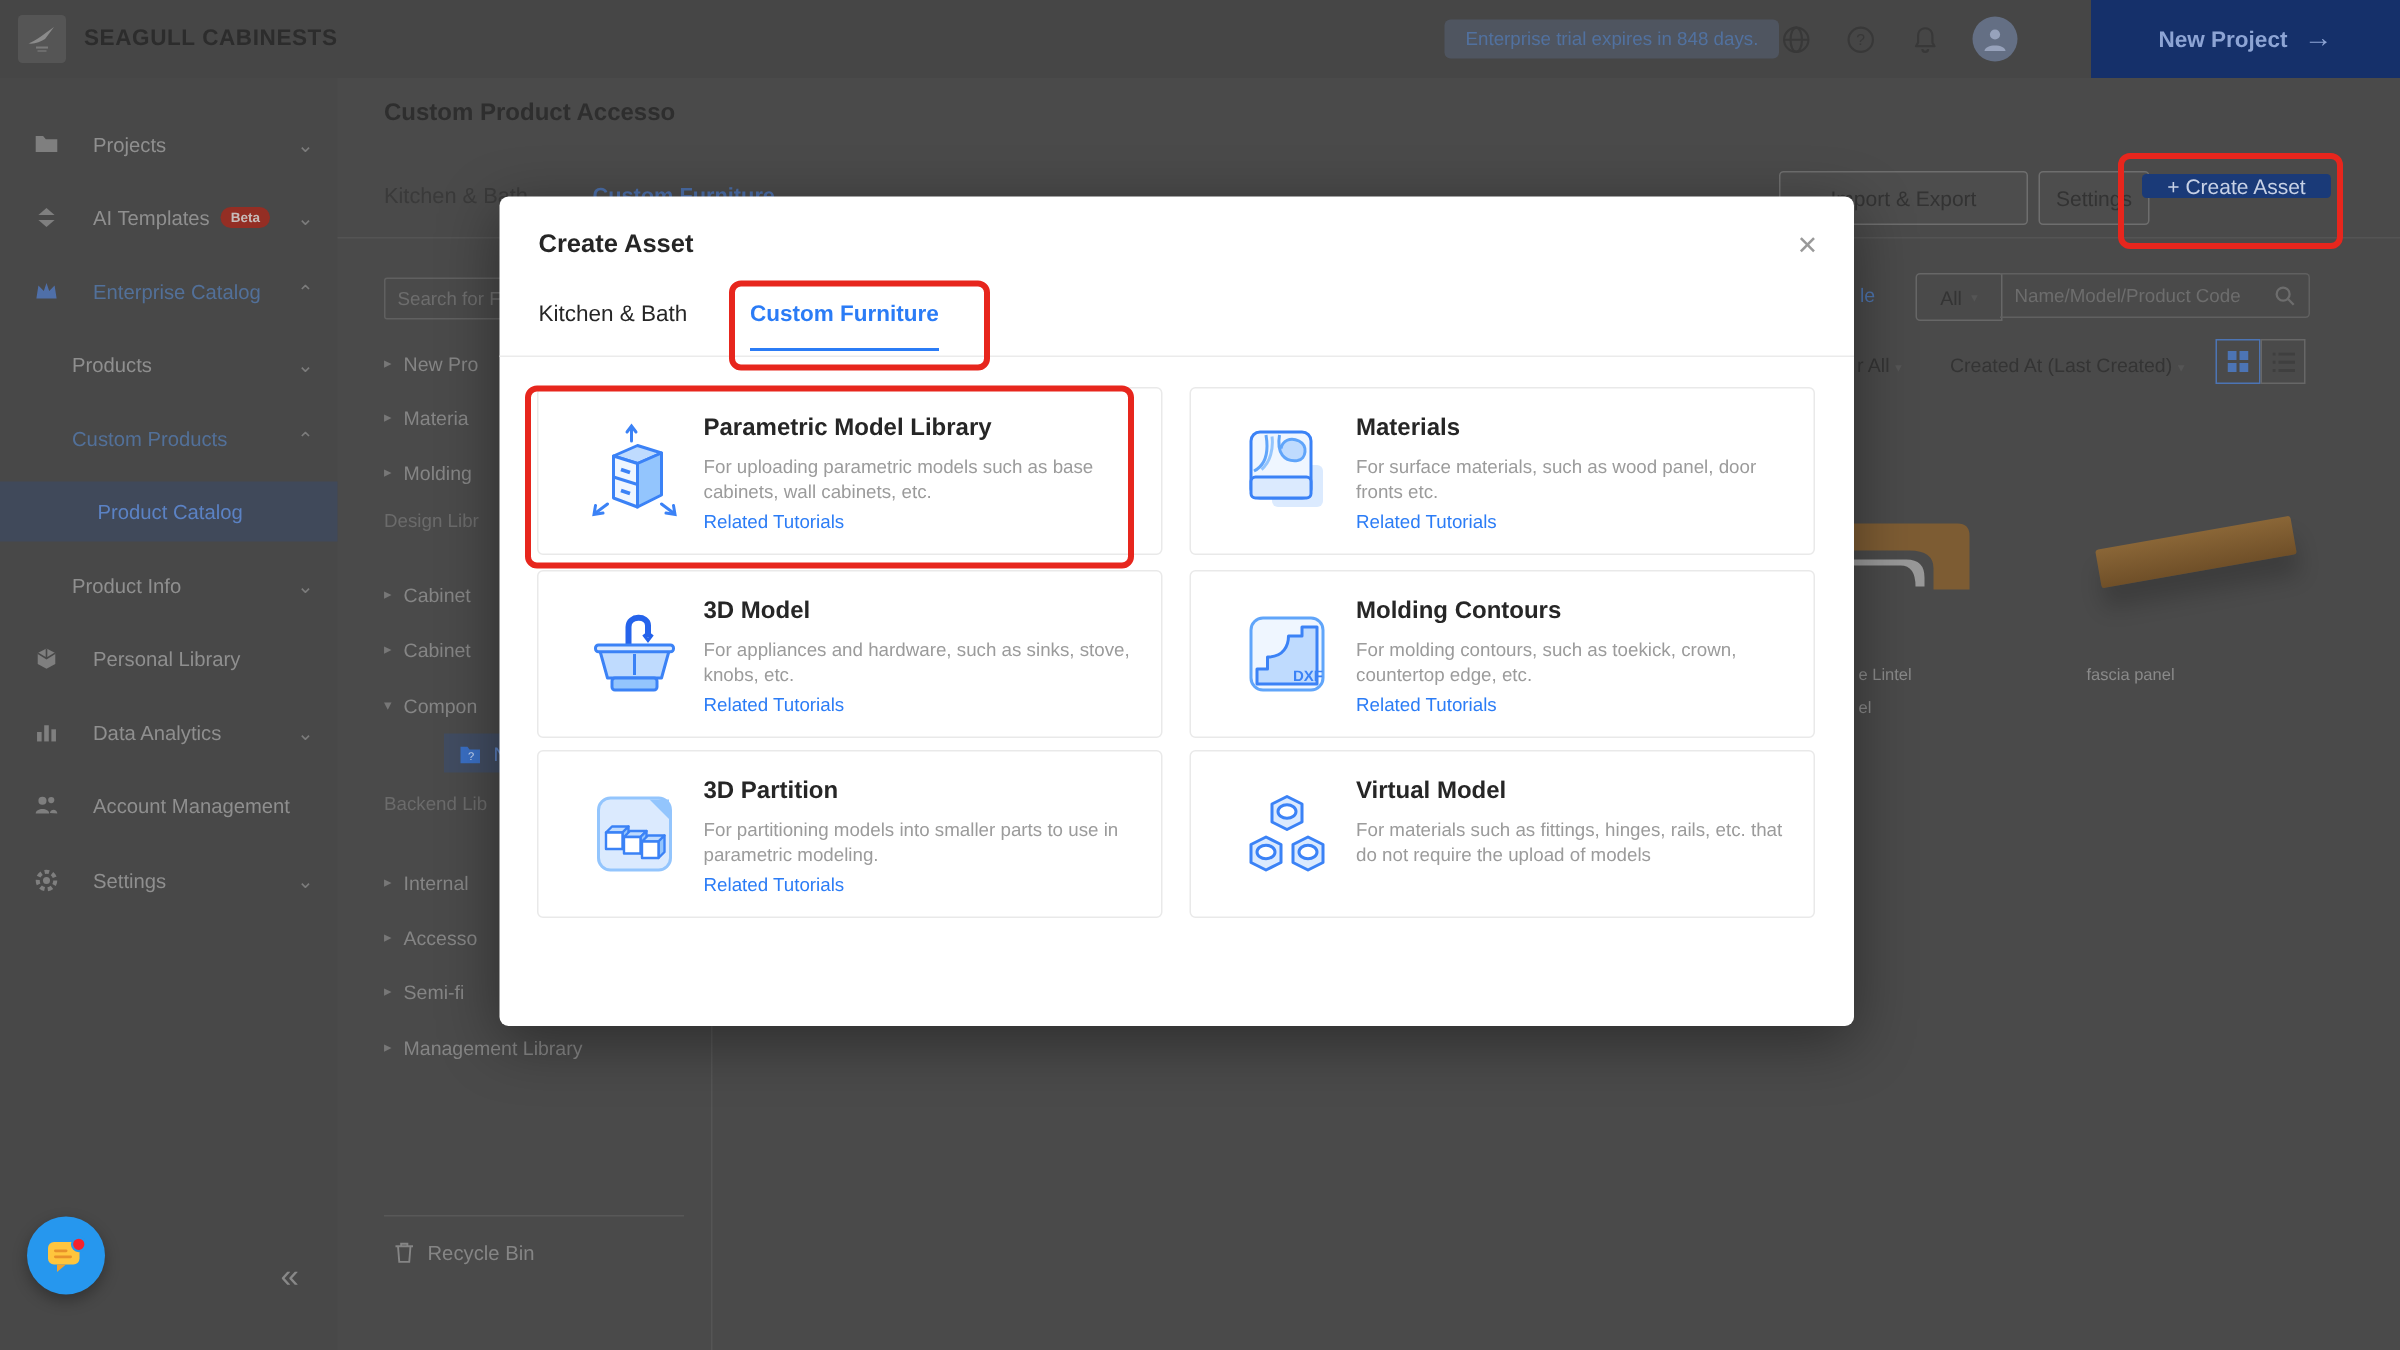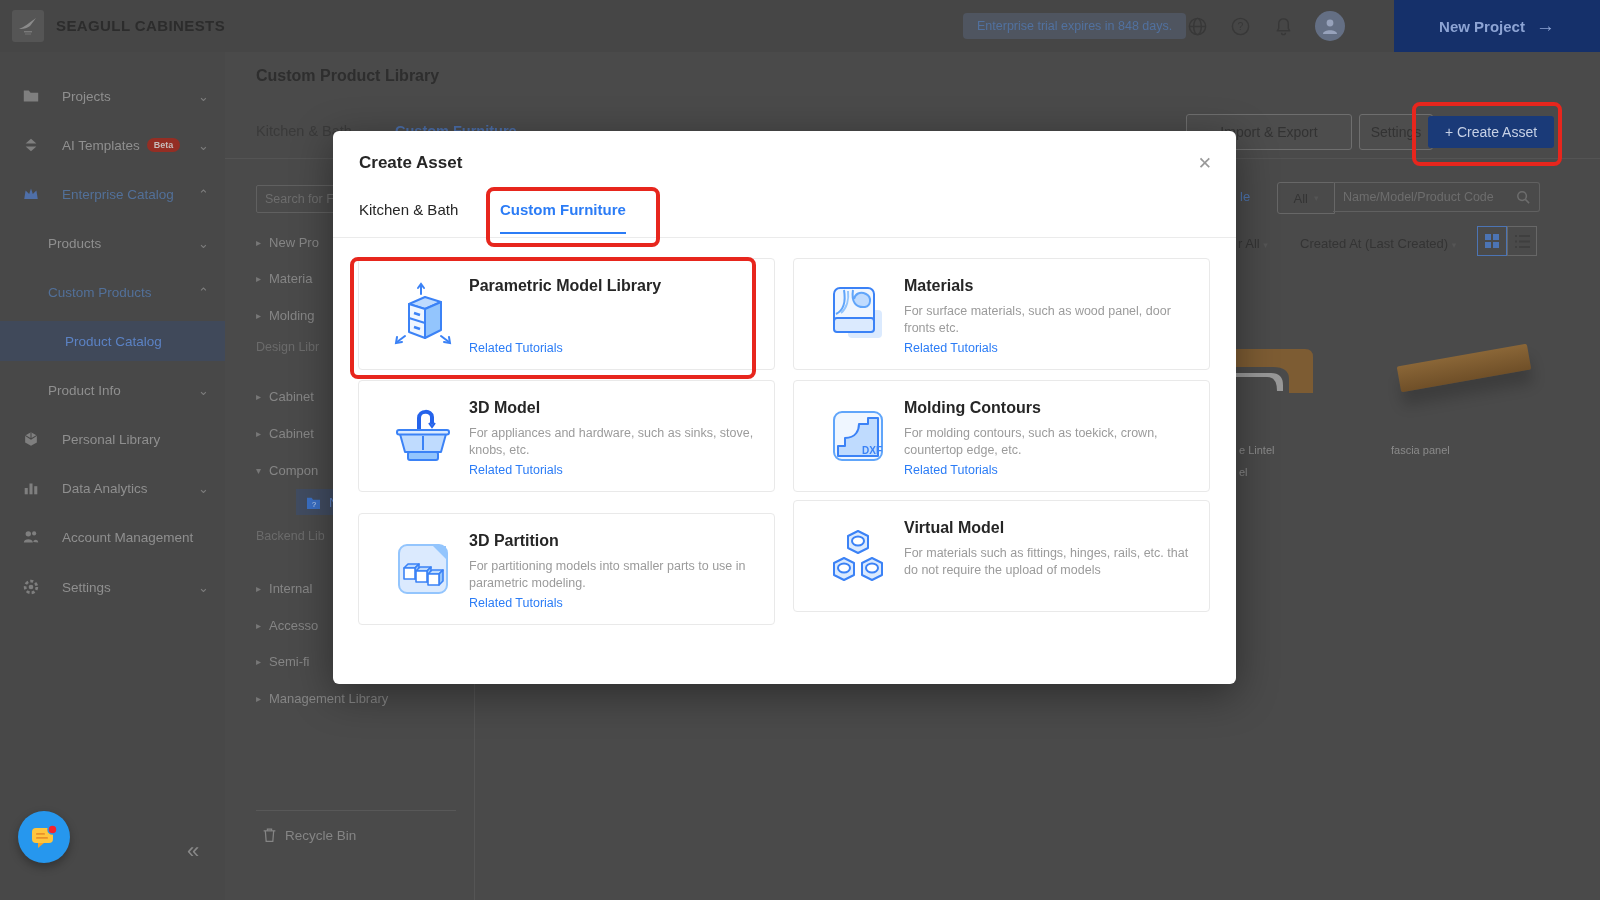--- a/index.html
+++ b/index.html
@@ -35,21 +35,21 @@
         padding:2px 7px;border-radius:8px;vertical-align:2px;}
 
   .pg-title{position:absolute;left:256px;top:67px;font-size:16px;font-weight:700;color:#2e2e2e;}
   .bg-tab{position:absolute;top:123px;font-size:14.5px;color:#3a3a3a;cursor:pointer;}
   .bg-tab.on{color:#4a6da8;font-weight:700;}
   .hline{position:absolute;left:225px;top:158px;width:1375px;height:1px;background:#545454;}
   .vline{position:absolute;left:474px;top:158px;width:1px;height:742px;background:#555;}
 
   .ghost-btn{position:absolute;top:114px;height:34px;border:1px solid #6e6e6e;border-radius:3px;color:#333;
              font-size:14px;display:flex;align-items:center;justify-content:center;background:#4d4d4d;cursor:pointer;}
-  .primary-btn{position:absolute;left:1428px;top:116px;width:126px;height:32px;background:#1a3a78;border-radius:3px;
+  .primary-btn{position:absolute;left:1428px;top:116px;width:126px;height:16px;background:#1a3a78;border-radius:3px;
                color:#c7d1e6;font-size:14px;display:flex;align-items:center;justify-content:center;cursor:pointer;}
 
   
   .tree-search{position:absolute;left:256px;top:185px;width:200px;height:28px;border:1px solid #606060;border-radius:2px;
                background:transparent;color:#8a8a8a;font-size:12.5px;padding:0 8px;box-sizing:border-box;font-family:"Liberation Sans",sans-serif;}
   .tree-search::placeholder{color:#6d6d6d;}
   .tree-row{position:absolute;left:256px;height:24px;display:flex;align-items:center;gap:8px;color:#858585;
             font-size:13px;cursor:pointer;white-space:nowrap;}
   .tree-row .tri{color:#777;font-size:10px;}
   .tree-sec{position:absolute;left:256px;color:#6b6b6b;font-size:12.5px;}
@@ -204,21 +204,21 @@
     <div class="side-item" style="top:515px">
       <svg class="s-ic" viewBox="0 0 20 20">
         <circle cx="10" cy="10" r="6.5" fill="none" stroke="#7f7f7f" stroke-width="3" stroke-dasharray="3.4 2.4"></circle>
         <circle cx="10" cy="10" r="2.6" fill="#7f7f7f"></circle>
       </svg>
       <span class="lbl">Settings</span>
       <span class="chev">⌄</span>
     </div>
   </div>
 
-  <div class="pg-title">Custom Product Library</div>
+  <div class="pg-title">Custom Product Accesso</div>
   <div class="bg-tab" style="left:256px">Kitchen &amp; Bath</div>
   <div class="bg-tab on" style="left:395px">Custom Furniture</div>
   <div class="hline"></div>
   <div class="vline"></div>
 
   <div class="ghost-btn" style="left:1186px;width:164px">Import &amp; Export</div>
   <div class="ghost-btn" style="left:1359px;width:72px">Settings</div>
   <div class="primary-btn">+ Create Asset</div>
 
   <input class="tree-search" placeholder="Search for F" style="">
@@ -346,20 +346,21 @@
             <path d="M58,55 L59,61 L53,60"></path>
         </g>
         <polygon points="18,22 34,15 50,20 34,27" fill="#bfdbfe" stroke="#3b82f6" stroke-width="2" stroke-linejoin="round"></polygon>
         <polygon points="34,27 50,20 50,48 34,56" fill="#93c5fd" stroke="#3b82f6" stroke-width="2" stroke-linejoin="round"></polygon>
         <polygon points="18,22 34,27 34,56 18,50" fill="#eff6ff" stroke="#3b82f6" stroke-width="2" stroke-linejoin="round"></polygon>
         <line x1="18" y1="36" x2="34" y2="41" stroke="#3b82f6" stroke-width="2"></line>
         <line x1="23" y1="31" x2="29" y2="33" stroke="#3b82f6" stroke-width="2.5"></line>
         <line x1="23" y1="45" x2="29" y2="47" stroke="#3b82f6" stroke-width="2.5"></line>
       </svg>
       <div class="c-title">Parametric Model Library</div>
+      <div class="c-desc">For uploading parametric models such as base cabinets, wall cabinets, etc.</div>
       <div class="c-link">Related Tutorials</div>
     </div>
 
     <div class="card" style="left:460px;top:127px">
       <svg class="c-icon" viewBox="0 0 64 64">
         <rect x="22" y="28" width="34" height="28" rx="4" fill="#dbeafe"></rect>
         <rect x="8" y="6" width="40" height="44" rx="6" fill="#eff6ff" stroke="#3b82f6" stroke-width="2"></rect>
         <path d="M10,32 C18,28 20,20 18,8" stroke="#60a5fa" fill="none" stroke-width="2"></path>
         <path d="M15,31 C21,26 23,17 22,9" stroke="#93c5fd" fill="none" stroke-width="2"></path>
         <path d="M27,8 C25,20 30,26 39,25 C45,24 46,15 40,12 C34,9 29,12 28,17" stroke="#60a5fa" fill="#bfdbfe" stroke-width="2"></path>
@@ -388,21 +389,21 @@
       <svg class="c-icon" viewBox="0 0 64 64">
         <rect x="8" y="8" width="48" height="48" rx="8" fill="#eff6ff" stroke="#60a5fa" stroke-width="2"></rect>
         <path d="M12,52 L12,42 L19,42 L19,34 C30,34 33,26 33,20 L42,20 L42,14 L52,14 L52,52 Z" fill="#bfdbfe" stroke="#3b82f6" stroke-width="2" stroke-linejoin="round"></path>
         <text x="36" y="50" font-size="10" font-weight="bold" fill="#3b82f6" font-family="Liberation Sans, sans-serif">DXF</text>
       </svg>
       <div class="c-title">Molding Contours</div>
       <div class="c-desc">For molding contours, such as toekick, crown, countertop edge, etc.</div>
       <div class="c-link">Related Tutorials</div>
     </div>
 
-    <div class="card" style="left:25px;top:382px">
+    <div class="card" style="left:25px;top:369px">
       <svg class="c-icon" viewBox="0 0 64 64">
         <rect x="8" y="8" width="48" height="48" rx="8" fill="#dbeafe" stroke="#93c5fd" stroke-width="2"></rect>
         <polygon points="42,9 55,9 55,22" fill="#93c5fd"></polygon>
         <g stroke="#3b82f6" stroke-width="1.6" stroke-linejoin="round">
           <polygon points="13,31 17,27 28,27 24,31" fill="#bfdbfe"></polygon>
             <polygon points="24,31 28,27 28,38 24,42" fill="#93c5fd"></polygon>
             <rect x="13" y="31" width="11" height="11" fill="#fff"></rect>
           <polygon points="25,34 29,30 40,30 36,34" fill="#bfdbfe"></polygon>
             <polygon points="36,34 40,30 40,41 36,45" fill="#93c5fd"></polygon>
             <rect x="25" y="34" width="11" height="11" fill="#fff"></rect>

